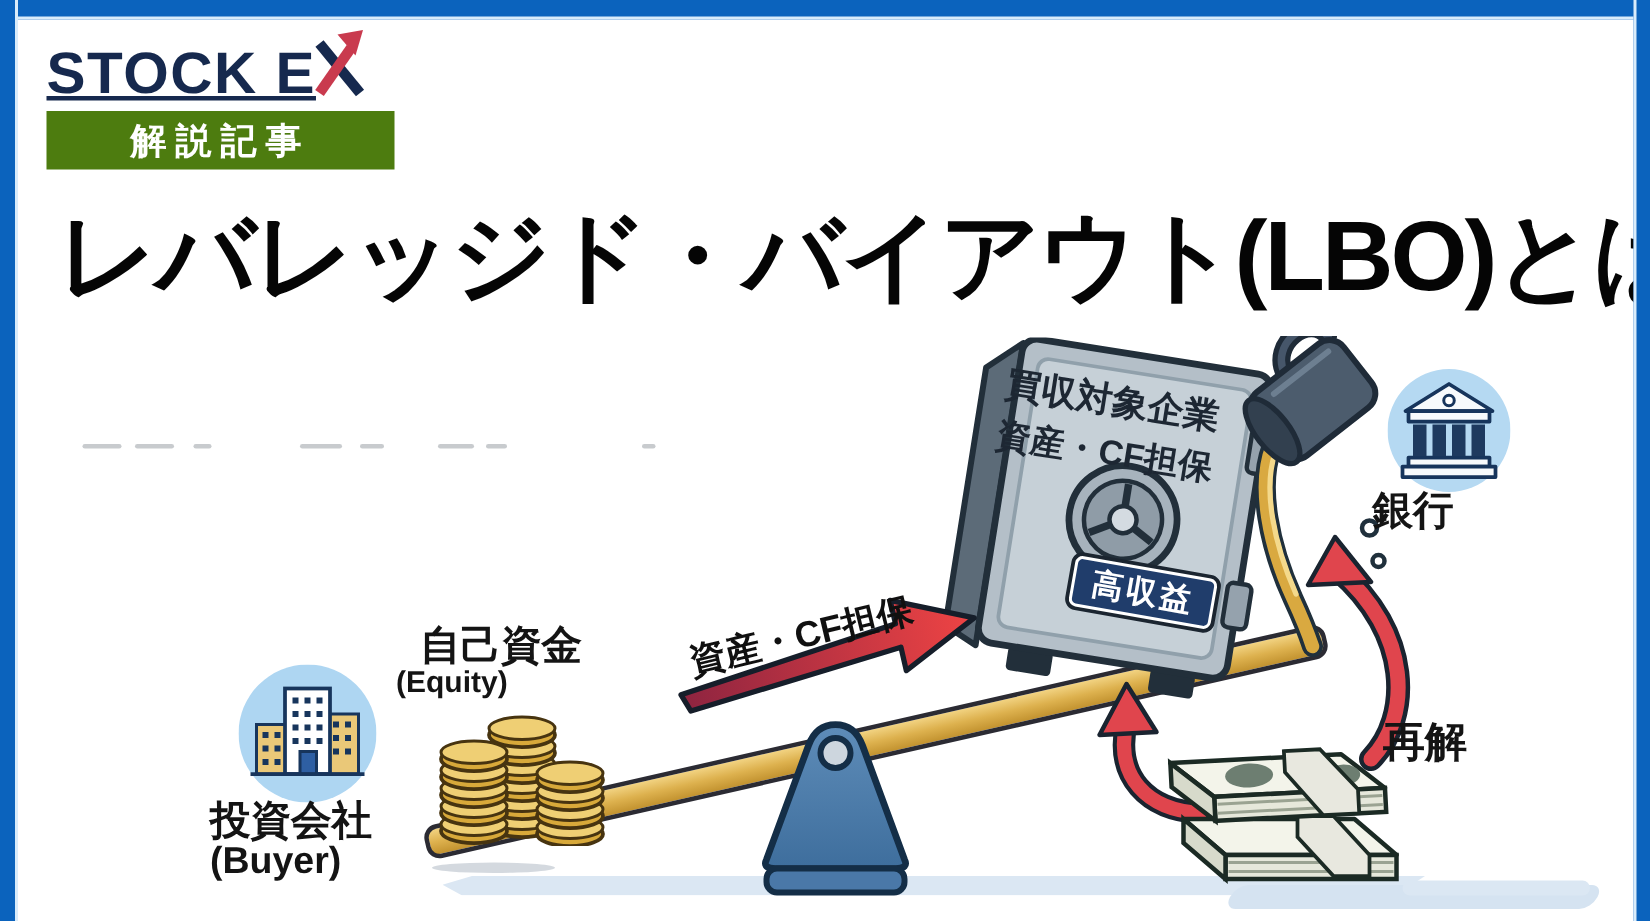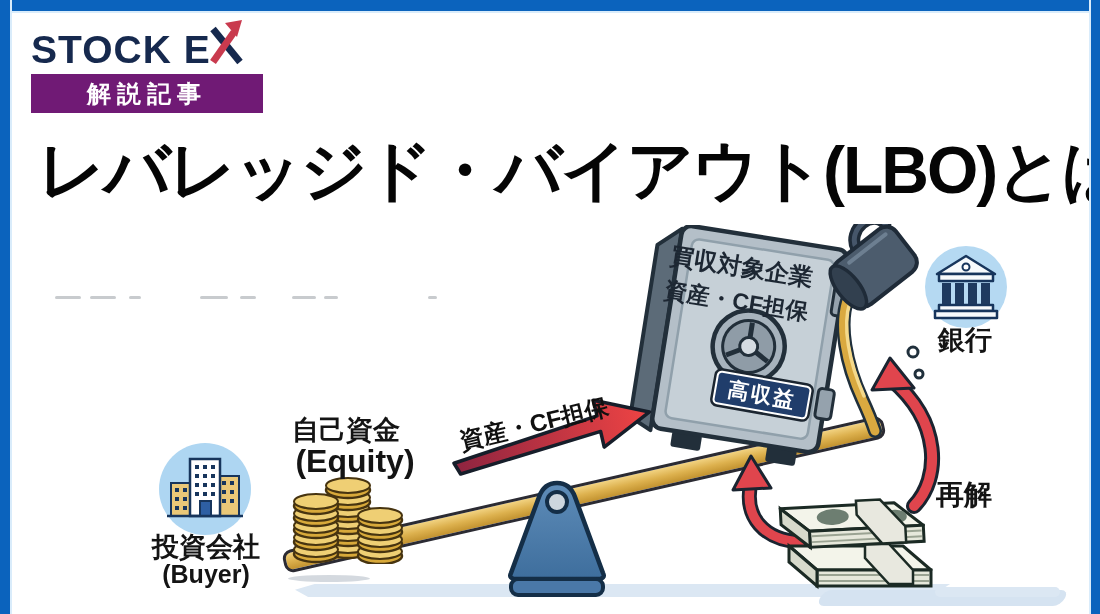--- a/index.html
+++ b/index.html
@@ -5,32 +5,32 @@
   html,body{margin:0;padding:0;}
   body{font-family:"Liberation Sans","DejaVu Sans",sans-serif;background:#ffffff;}
   .frame{position:relative;width:1100px;height:614px;background:#ffffff;overflow:hidden;}
   .edge{position:absolute;background:#0b63bd;z-index:50;}
   .edge-t{left:0;top:0;width:1100px;height:11px;border-bottom:2px solid #d9ecfb;}
   .edge-l{left:0;top:0;width:10px;height:614px;border-right:2px solid #d9ecfb;}
   .edge-r{right:0;top:0;width:9px;height:614px;border-left:2px solid #d9ecfb;}
 
   
   .logo{position:absolute;left:31px;top:20px;display:flex;align-items:center;
-        font-size:39px;font-weight:bold;color:#16294e;letter-spacing:1px;}
+        font-size:39px;font-weight:bold;color:#16294e;letter-spacing:1px;text-decoration:underline;}
   .logo svg{margin:0 -1px 4px -1px;}
-  .badge{position:absolute;left:31px;top:74px;width:232px;height:39px;background:#701a75;
+  .badge{position:absolute;left:31px;top:74px;width:232px;height:39px;background:#4d7c0f;
          display:flex;align-items:center;justify-content:center;color:#fff;
          font-size:24px;font-weight:bold;letter-spacing:6px;}
   .title{position:absolute;left:38px;top:126px;width:1046px;font-size:66px;font-weight:800;
          color:#050505;letter-spacing:-2px;white-space:nowrap;}
 
   
   .dash{position:absolute;top:296px;height:3px;background:#9aa0a6;opacity:.55;border-radius:2px;}
 
-  .lbl{position:absolute;font-weight:bold;color:#141414;text-align:center;line-height:1.1;}
+  .lbl{position:absolute;font-weight:bold;color:#141414;text-align:left;line-height:1.1;}
 
   .plank{position:absolute;left:276px;top:483px;width:610px;height:17px;border:3px solid #2b2b33;
          border-radius:9px;background:linear-gradient(180deg,#f2d382 0%,#ddb14e 50%,#c2922f 100%);
          transform:rotate(-12.8deg);}
   .ground{position:absolute;background:#dbe7f3;}
   .g1{left:295px;top:584px;width:655px;height:13px;clip-path:polygon(0 45%,3% 0,100% 0,97% 100%,2% 100%);}
   .g2{left:820px;top:590px;width:245px;height:16px;background:#d5e3f1;border-radius:8px;transform:skewX(-28deg);}
   .g3{left:935px;top:587px;width:125px;height:10px;border-radius:5px;}
   .g4{left:288px;top:575px;width:82px;height:7px;background:#c9cfd7;border-radius:50%;opacity:.8;}
 
@@ -201,21 +201,21 @@
       <rect x="63" y="56" width="4" height="4"></rect>
         <rect x="71" y="56" width="4" height="4"></rect>
     </g>
     <rect x="41" y="58" width="11" height="15" fill="#2e5fa3" stroke="#17355c" stroke-width="2"></rect>
     <line x1="8" y1="73" x2="84" y2="73" stroke="#17355c" stroke-width="2.5"></line>
   </svg>
   <div class="lbl" style="left:140px;top:561px;width:132px;font-size:25px;">(Buyer)</div>
   <div class="lbl" style="left:140px;top:533px;width:132px;font-size:27px;">投資会社</div>
 
   <div class="lbl" style="left:280px;top:416px;width:132px;font-size:27px;">自己資金</div>
-  <div class="lbl" style="left:292px;top:444px;width:126px;font-size:32px;">(Equity)</div>
+  <div class="lbl" style="left:264px;top:444px;width:126px;font-size:20px;">(Equity)</div>
 
   <svg style="position:absolute;left:925px;top:246px;" width="82" height="82" viewBox="0 0 82 82">
     <circle cx="41" cy="41" r="41" fill="#b5d9f2"></circle>
     <g stroke="#17355c" stroke-width="2.5" fill="#f7fafc" stroke-linejoin="round">
       <polygon points="41,10 12,28 70,28"></polygon>
       <rect x="14" y="28" width="54" height="7"></rect>
       <rect x="14" y="59" width="54" height="6"></rect>
       <rect x="10" y="65" width="62" height="7"></rect>
     </g>
     <circle cx="41" cy="21" r="3.5" fill="#fff" stroke="#17355c" stroke-width="2"></circle>

